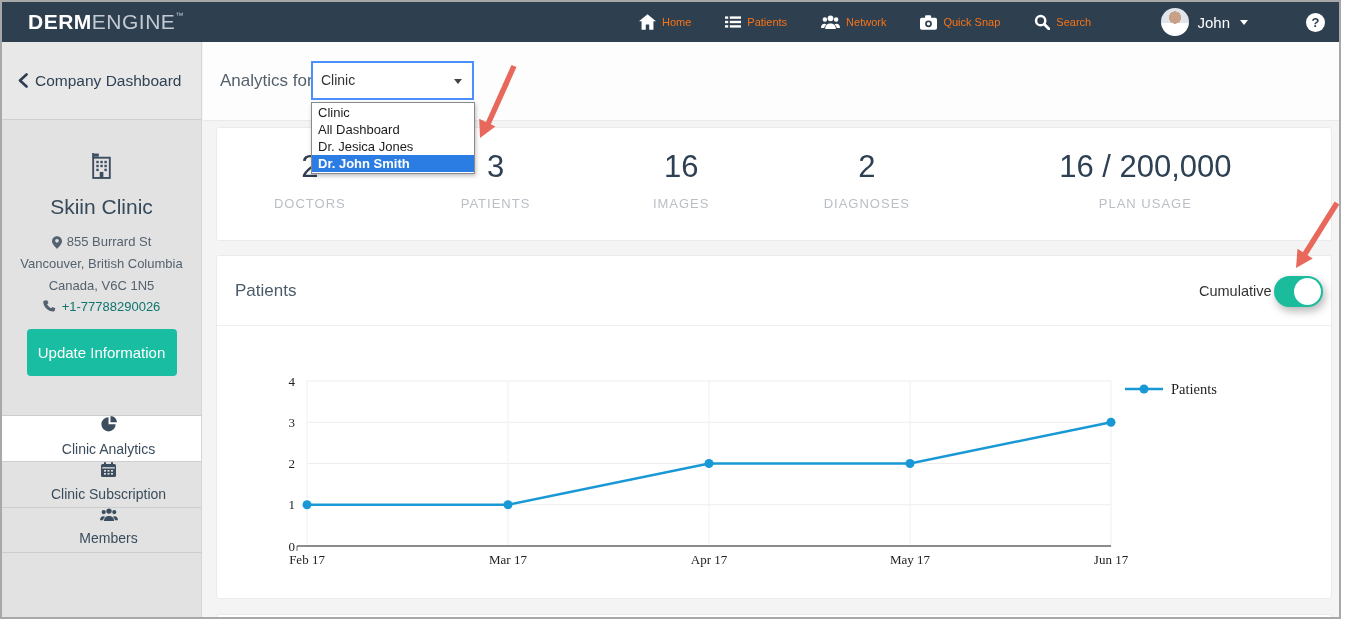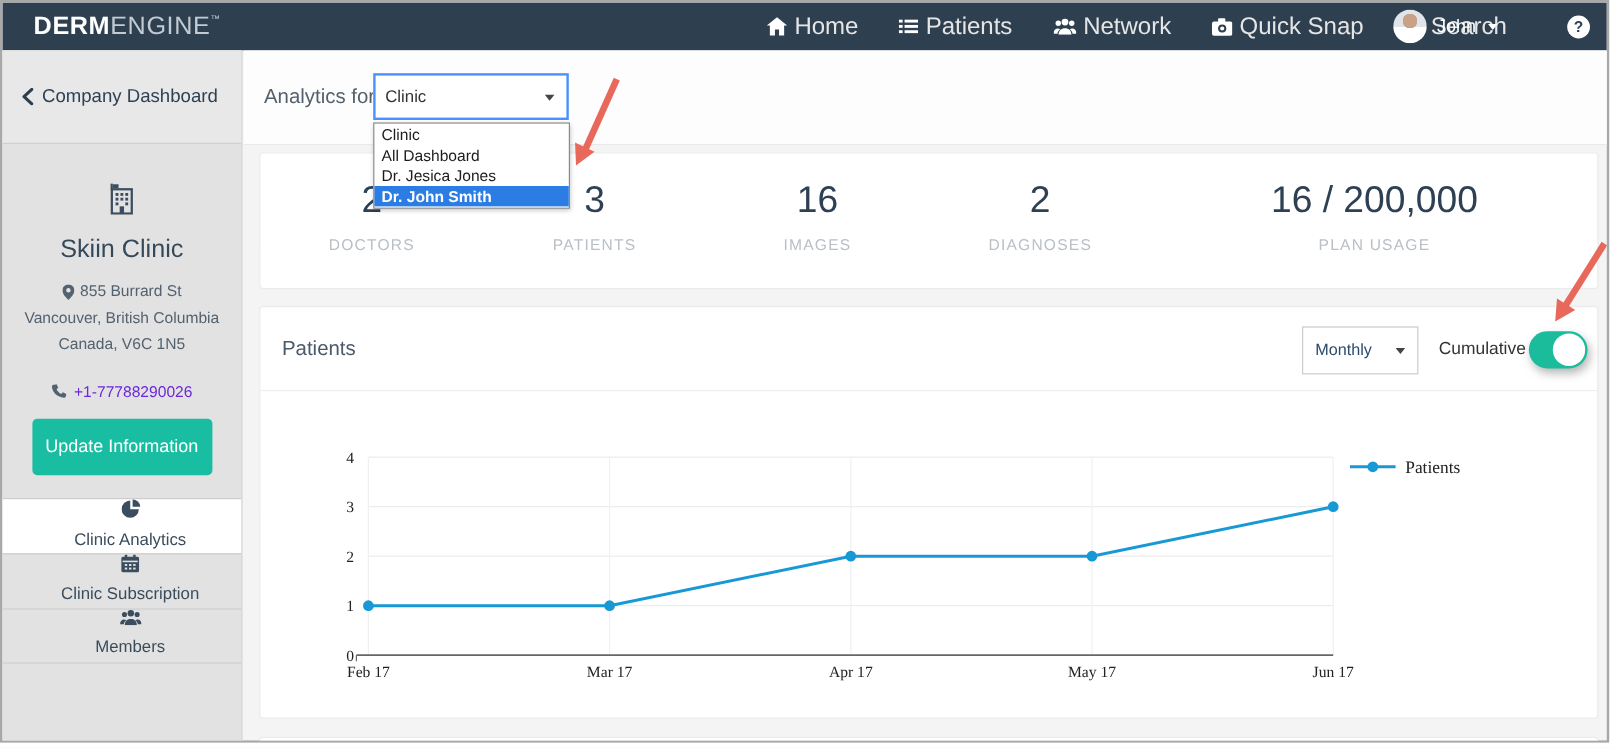--- a/index.html
+++ b/index.html
@@ -7,39 +7,39 @@
   body { font-family:"Liberation Sans", sans-serif; }
   .screen { position:relative; width:1341px; height:619px; border:2px solid #a8a8a8; overflow:hidden; background:#f4f4f4; }
 
   
   .navbar { position:absolute; left:0; top:0; width:100%; height:40px; background:#2e3f50; display:flex; align-items:center; }
   .brand { position:absolute; left:26px; top:0; height:40px; display:flex; align-items:center; font-size:21px; letter-spacing:.5px; color:#fff; }
   .brand .bold { font-weight:700; color:#ffffff; }
   .brand .light { font-weight:300; color:#c3cad2; }
   .brand .tm { font-size:8px; color:#c3cad2; align-self:flex-start; margin-top:9px; }
   .nav-items { position:absolute; left:637px; top:0; height:40px; display:flex; align-items:center; gap:34px; }
-  .nav-item { display:flex; align-items:center; gap:6px; color:#e5e5e5; font-size:20px; cursor:pointer; white-space:nowrap; }
+  .nav-item { display:flex; align-items:center; gap:6px; color:#f97316; font-size:11px; cursor:pointer; white-space:nowrap; }
   .nav-item svg { display:block; }
   .nav-right { position:absolute; right:14px; top:0; height:40px; display:flex; align-items:center; gap:14px; }
   .user-chip { display:flex; align-items:center; gap:8px; color:#fff; font-size:15px; cursor:pointer; }
   .avatar { width:28px; height:28px; border-radius:50%; background:
       radial-gradient(circle at 50% 34%, #c9a186 0 26%, rgba(0,0,0,0) 27%),
       linear-gradient(180deg,#dfe5ea 0%, #dfe5ea 52%, #ffffff 53%, #ffffff 100%); }
   .caret-down { width:0; height:0; border-left:4.5px solid transparent; border-right:4.5px solid transparent; border-top:5.5px solid #fff; margin-left:2px; }
   .help-btn { width:19px; height:19px; border-radius:50%; background:#fff; color:#2e3f50; font-size:13px; font-weight:700; display:flex; align-items:center; justify-content:center; margin-left:44px; cursor:pointer; }
 
   
   .sidebar { position:absolute; left:0; top:40px; width:200px; height:579px; background:#e2e2e2; border-right:1px solid #d6d6d6; }
   .back-link { height:78px; background:#e8e8e8; border-bottom:1px solid #d0d0d0; display:flex; align-items:center; padding-left:16px; gap:7px; color:#2f4254; font-size:15.5px; cursor:pointer; }
   .clinic-card { text-align:center; padding-top:32px; }
   .clinic-card .building { margin:0 auto; }
   .clinic-name { margin-top:12px; font-size:21px; color:#36495a; }
   .addr { margin-top:12px; font-size:13px; line-height:1.7; color:#54626f; }
   .addr .row1 { display:flex; align-items:center; justify-content:center; gap:5px; }
-  .phone-row { margin-top:21px; font-size:13px; color:#6d28d9; display:flex; align-items:center; justify-content:center; gap:6px; }
+  .phone-row { margin-top:2px; font-size:13px; color:#0f766e; display:flex; align-items:center; justify-content:center; gap:6px; }
   .update-btn { margin-top:15px; width:150px; height:47px; border:none; border-radius:4px; background:#19bda1; color:#fff; font-size:15px; font-family:"Liberation Sans",sans-serif; cursor:pointer; }
   .side-menu { position:absolute; left:0; top:373px; width:100%; }
   .menu-item { height:46px; display:flex; align-items:center; gap:9px; padding-left:14px; font-size:14px; color:#3a4c5c; border-top:1px solid #cdcdcd; cursor:pointer;flex-direction:column; }
   .menu-item.active { background:#fff; }
   .menu-item:last-child { border-bottom:1px solid #cdcdcd; }
 
   
   .main { position:absolute; left:201px; top:40px; right:0; bottom:0; }
   .toolbar { position:absolute; left:0; top:0; right:0; height:79px; background:#fdfdfd; border-bottom:1px solid #e9e9e9; }
   .toolbar-label { position:absolute; left:17px; top:29px; font-size:17px; color:#54616d; }
@@ -302,24 +302,20 @@
       </div>
       <div class="stat wide">
         <div class="stat-value">16 / 200,000</div>
         <div class="stat-label">PLAN USAGE</div>
       </div>
     </section>
 
     <section class="patients-panel">
       <div class="panel-header">
         <span class="panel-title">Patients</span>
-        <div class="fake-select period-select">
-          <span class="val">Monthly</span>
-          <span class="select-caret"></span>
-        </div>
         <span class="cumulative-label">Cumulative</span>
         <div class="toggle">
           <span class="knob"></span>
         </div>
       </div>
       <div class="chart-wrap">
         <svg id="chart-svg" width="1116" height="240" viewBox="0 0 1116 240">
             <text x="78" y="199.5" text-anchor="end" class="tick">0</text>
             <line x1="90" y1="153.75" x2="894" y2="153.75" stroke="#ededed" stroke-width="1"></line>
             <text x="78" y="158.25" text-anchor="end" class="tick">1</text>

